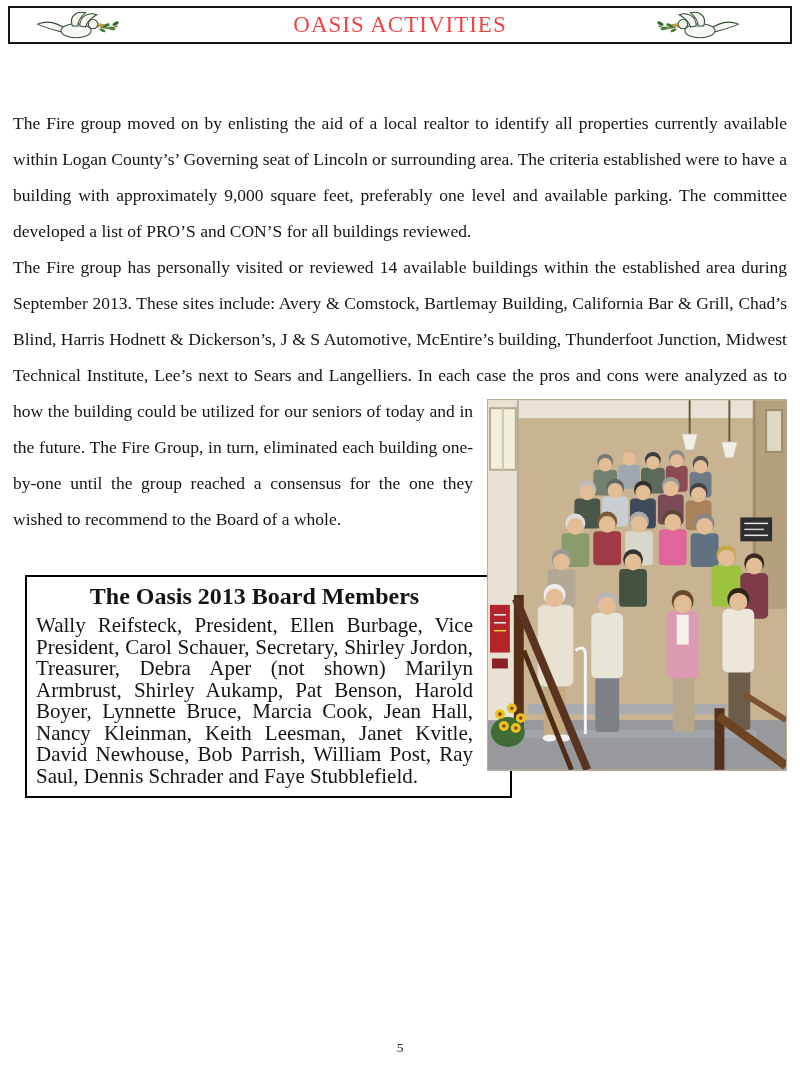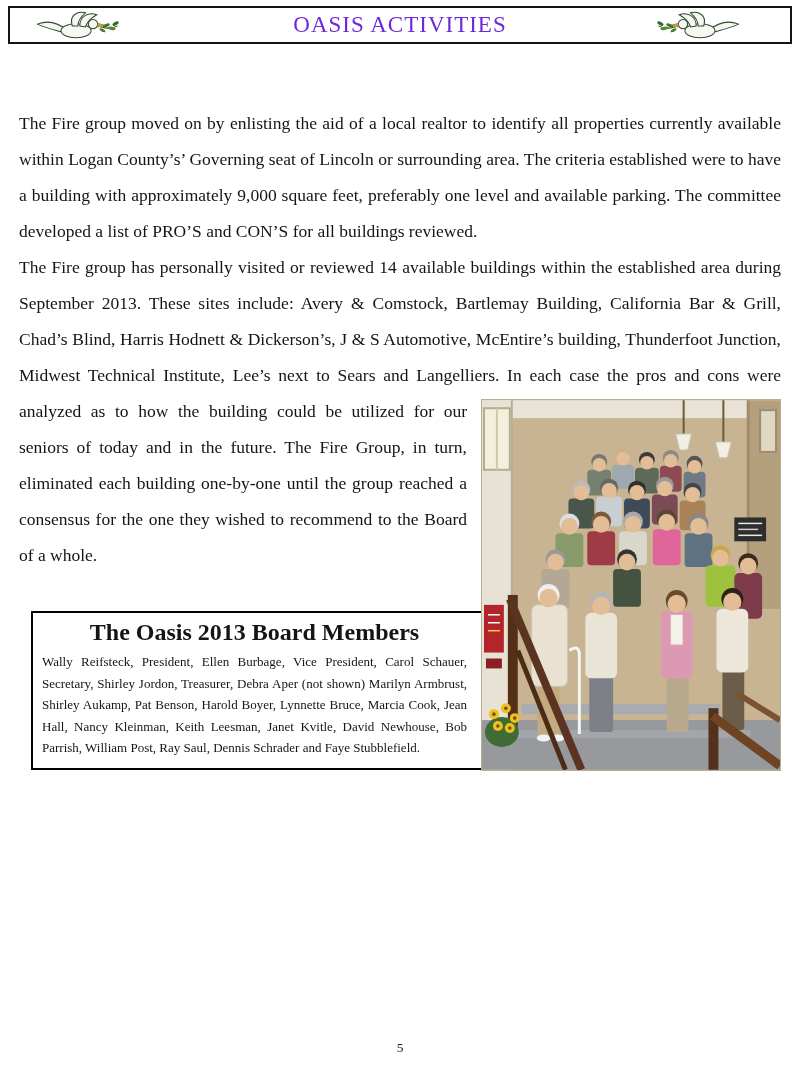--- a/index.html
+++ b/index.html
@@ -25,39 +25,39 @@
     border: 2px solid #141414;
     display: flex;
     align-items: center;
     justify-content: center;
   }
   .masthead h1 {
     margin: 0;
     font-size: 23px;
     font-weight: normal;
     letter-spacing: 1px;
-    color: #6d28d9;
+    color: #ef4444;
   }
   .dove {
     position: absolute;
     top: 2px;
     width: 90px;
     height: 32px;
   }
   .dove-left { left: 22px; }
   .dove-right { right: 46px; transform: scaleX(-1); }
   .dove svg { width: 100%; height: 100%; display: block; }
 
   
   .article {
     position: absolute;
     top: 48px;
     left: 0;
     right: 0;
-    padding: 0 19px;
+    padding: 0 13px;
   }
   .body-text {
     margin: 0;
     font-size: 17.5px;
     line-height: 36px;
     text-align: justify;
   }
   .body-text.first { margin-top: 57px; }
 
   
@@ -80,21 +80,21 @@
     background: #fff;
   }
   .board-box h2 {
     margin: 0 0 5px 0;
     font-size: 24px;
     font-weight: bold;
     text-align: center;
   }
   .board-box p {
     margin: 0;
-    font-size: 13px;
+    font-size: 21px;
     line-height: 21.5px;
     text-align: justify;
   }
 
   
   .page-footer {
     position: absolute;
     bottom: 10px;
     left: 0;
     right: 0;

